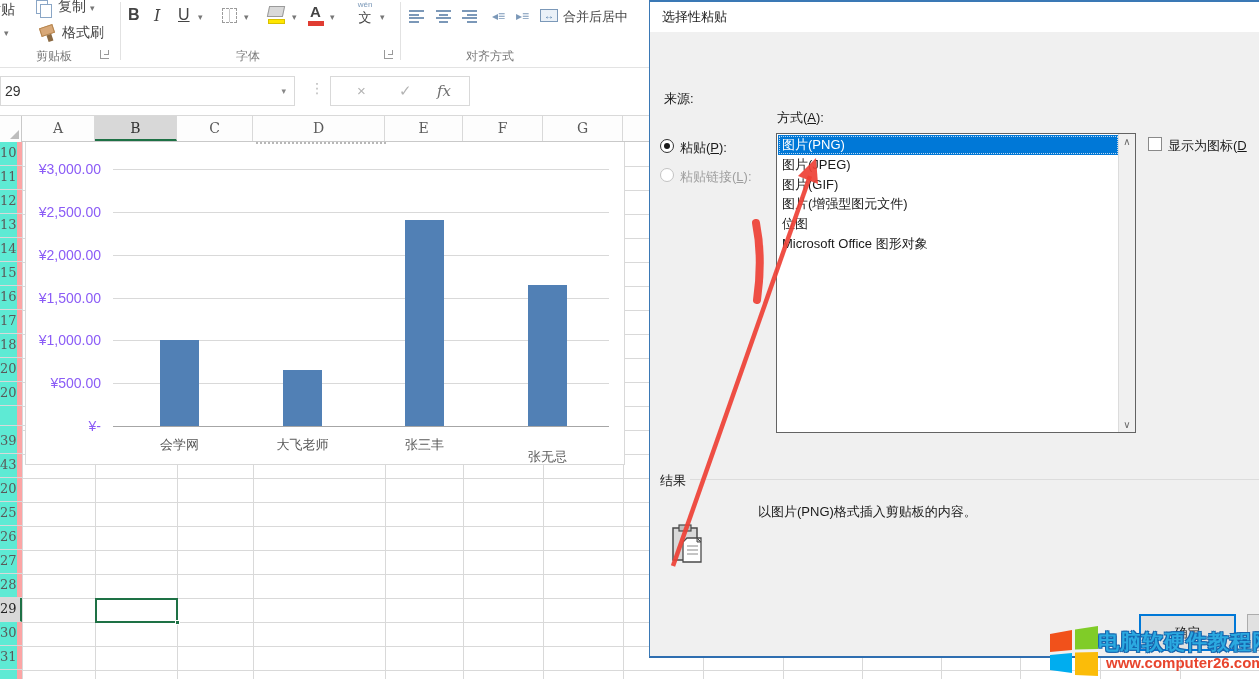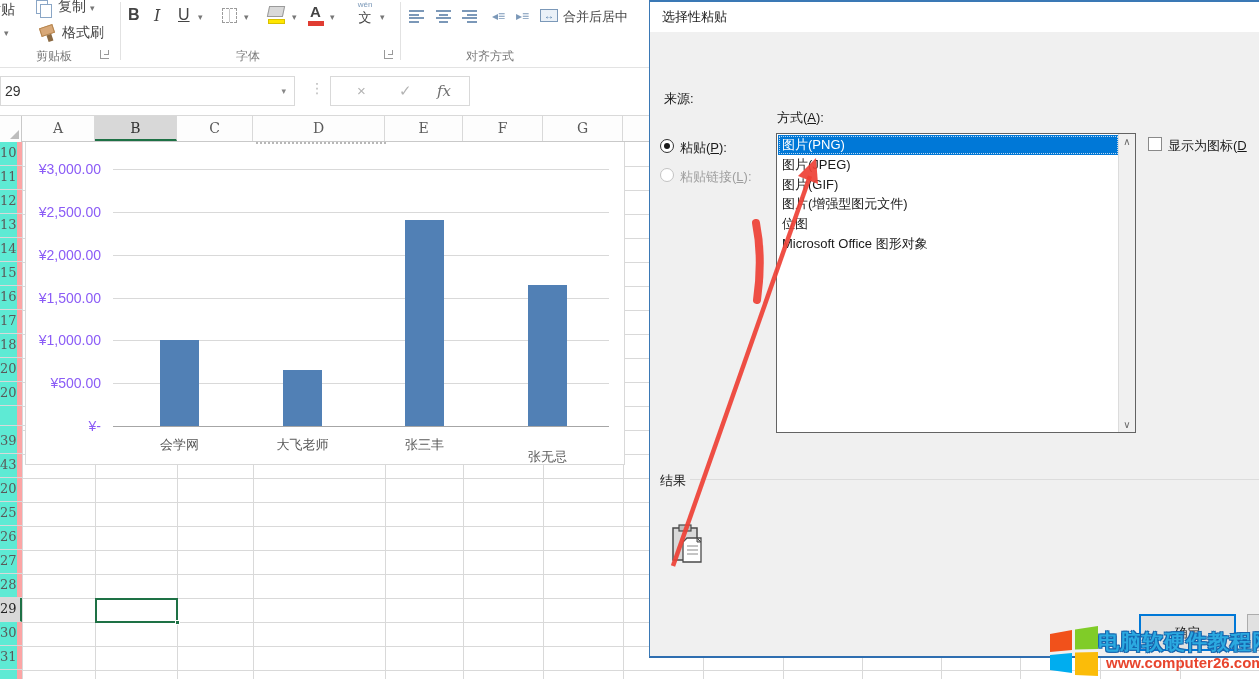--- a/index.html
+++ b/index.html
@@ -318,20 +318,21 @@
 
     <div id="chk-wrap">
       <span class="checkbox" style="left:0;top:1px;"></span>
       <div class="dlabel">
         <span>显示为图标(</span><span class="key-u">D</span><span></span>
       </div>
     </div>
 
     <div id="grp-line"></div>
     <div class="dlabel" id="result-label">结果</div>
+    <div class="dlabel" id="result-text">以图片(PNG)格式插入剪贴板的内容。</div>
 
     <svg width="40" height="42" style="position:absolute;left:21px;top:522px;" viewBox="0 0 40 42">
       <rect x="2" y="4" width="24" height="32" fill="#d9d9d9" stroke="#4a4a4a" stroke-width="1.5"></rect>
       <rect x="8" y="1" width="12" height="6" fill="#bfbfbf" stroke="#4a4a4a" stroke-width="1.2"></rect>
       <path d="M16 14 h14 l0 24 h-18 l0 -20 z" fill="#fff" stroke="#4a4a4a" stroke-width="1.3"></path>
       <path d="M26 14 l4 4 h-4 z" fill="#bfbfbf" stroke="#4a4a4a" stroke-width="1"></path>
       <line x1="16" y1="22" x2="27" y2="22" stroke="#8a8a8a"></line>
       <line x1="16" y1="26" x2="27" y2="26" stroke="#8a8a8a"></line>
       <line x1="16" y1="30" x2="27" y2="30" stroke="#8a8a8a"></line>
     </svg>

